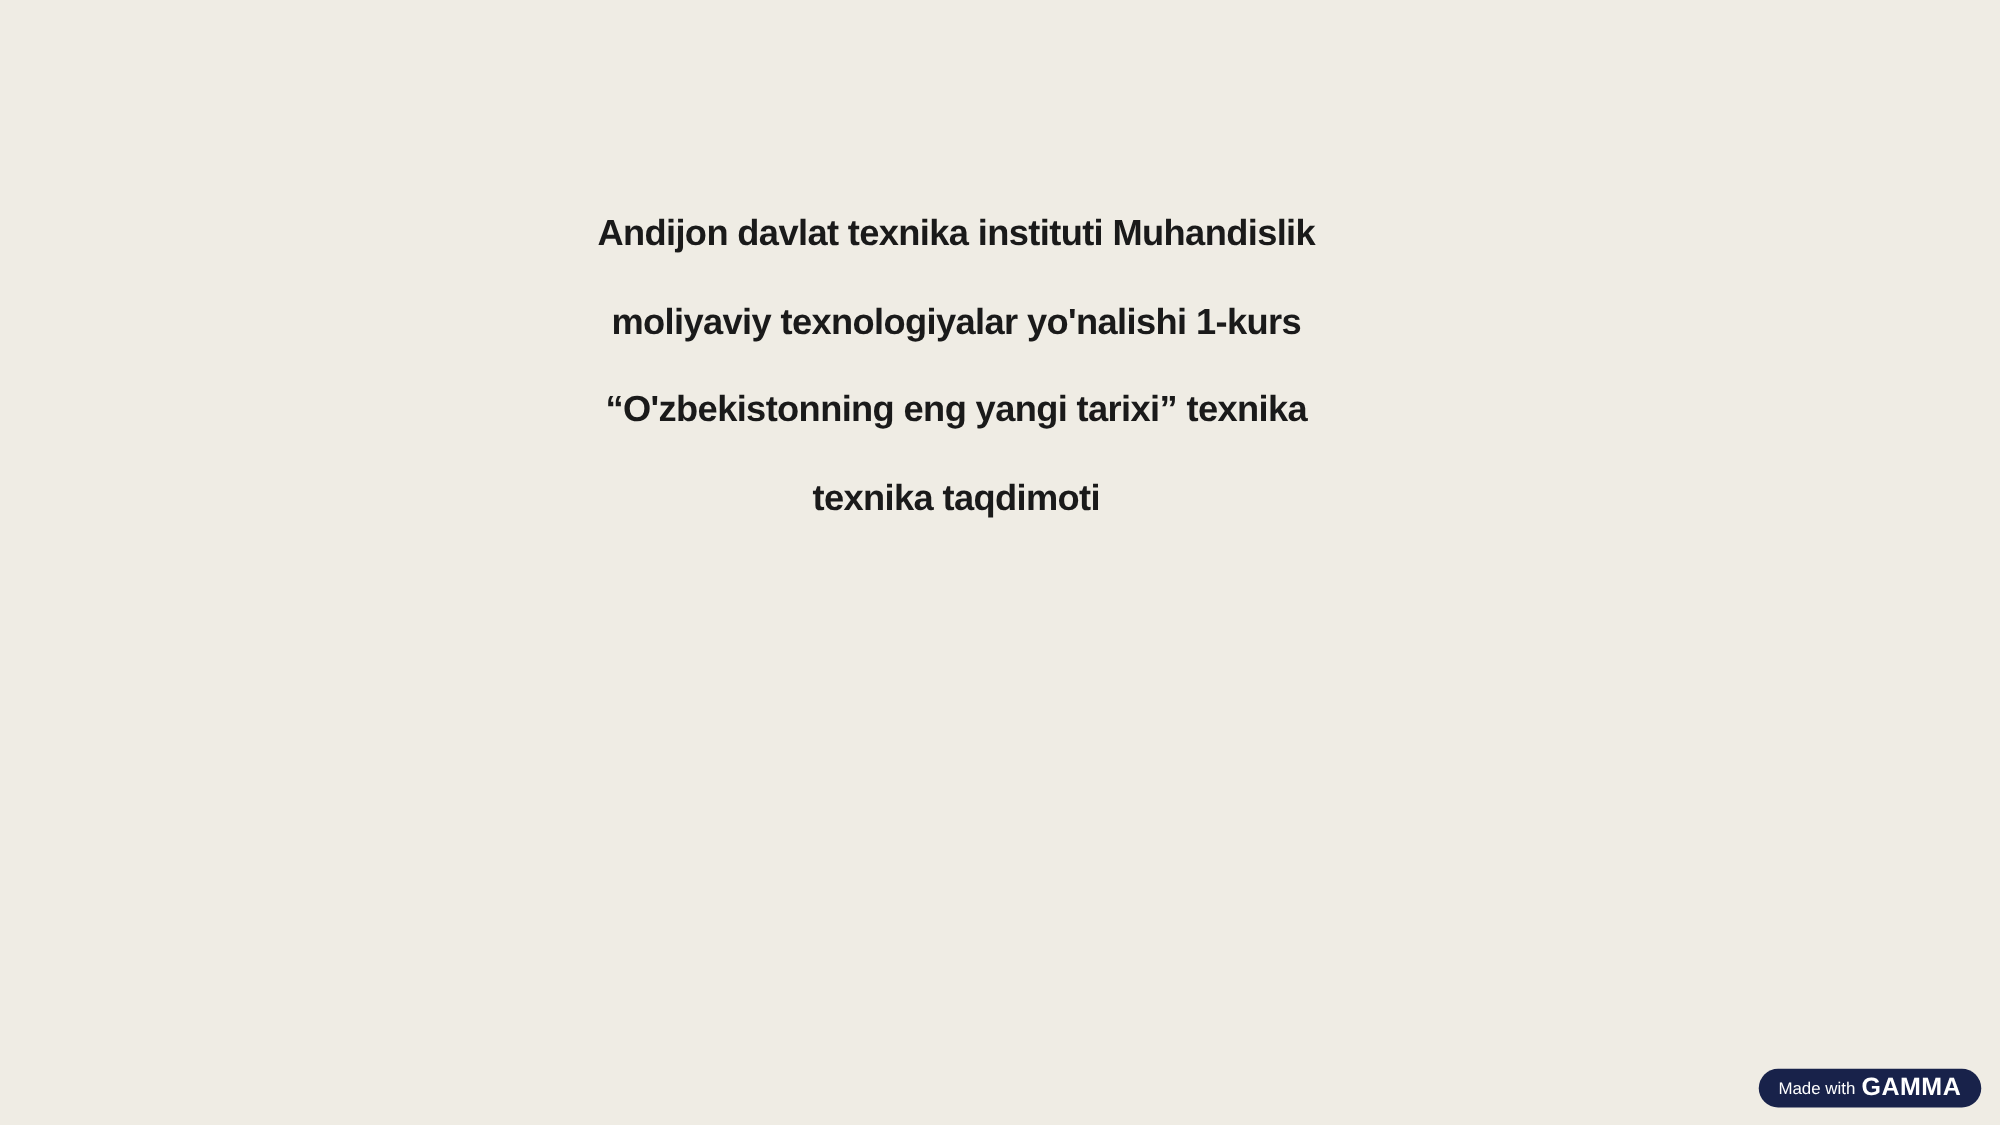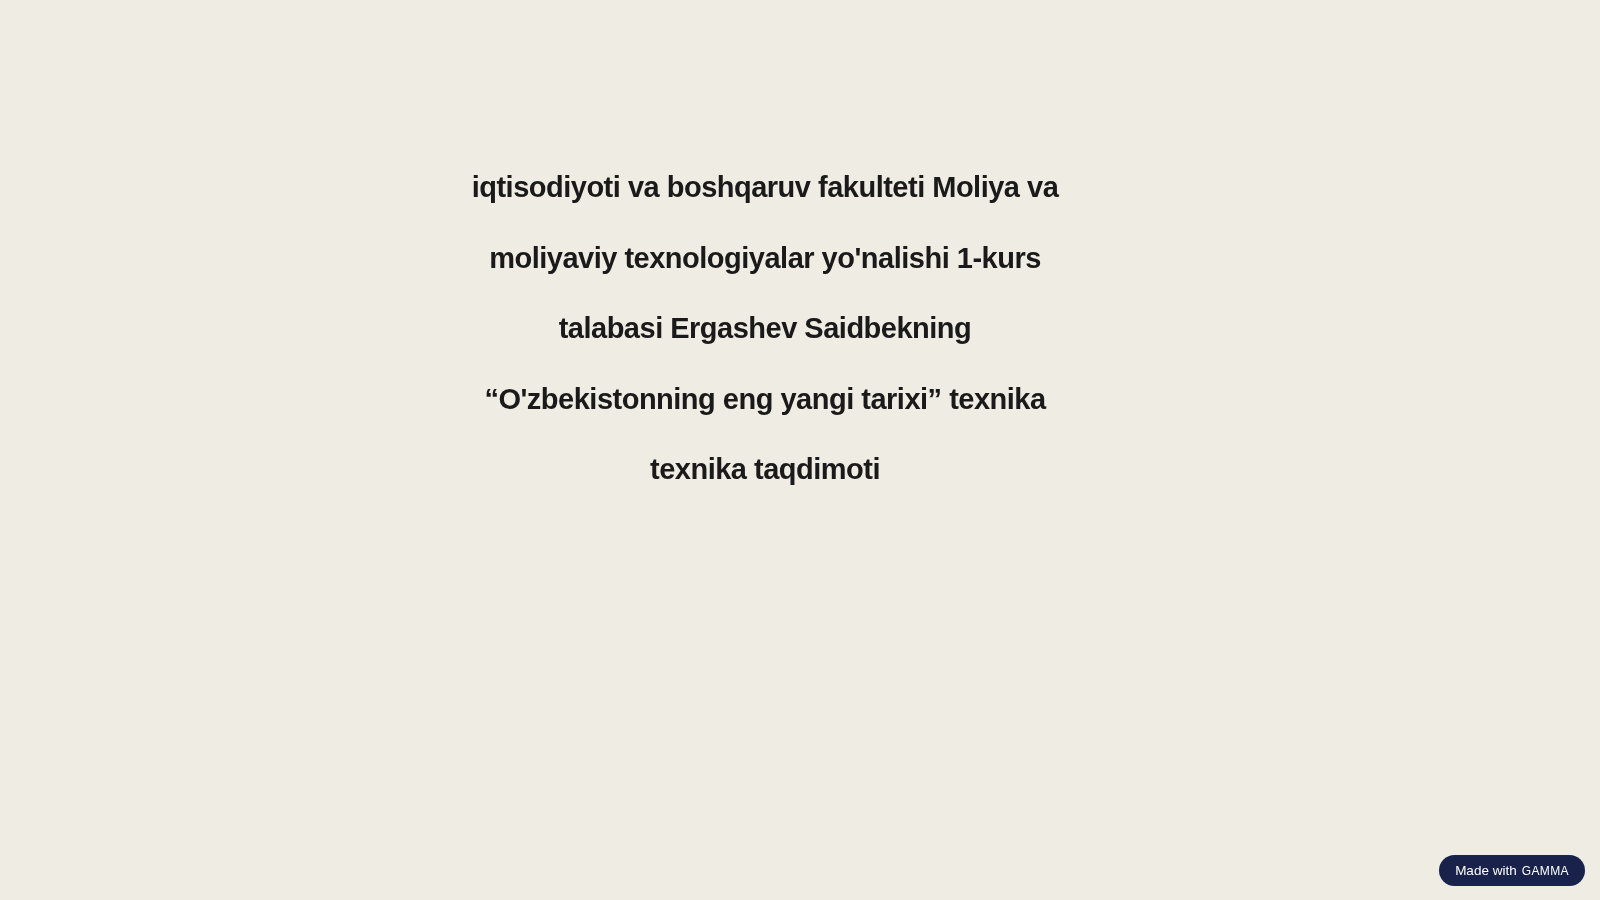--- a/index.html
+++ b/index.html
@@ -50,35 +50,34 @@
     color: #FFFFFF;
     cursor: pointer;
     box-sizing: border-box;
   }
   .gamma-badge .made-with {
     font-size: 13.5px;
     font-weight: 400;
     white-space: nowrap;
   }
   .gamma-badge .brand {
-    font-size: 12px;
-    font-weight: 400;
+    font-size: 20px;
+    font-weight: 700;
     letter-spacing: 0.4px;
     white-space: nowrap;
   }
 </style>
 </head>
 <body>
 
 <div class="slide">
 
   <div class="title-block">
-    <span class="title-line">iqtisodiyoti va boshqaruv fakulteti Moliya va</span>
+    <span class="title-line">Andijon davlat texnika instituti Muhandislik</span>
     <span class="title-line">moliyaviy texnologiyalar yo'nalishi 1-kurs</span>
-    <span class="title-line">talabasi Ergashev Saidbekning</span>
     <span class="title-line">“O'zbekistonning eng yangi tarixi” texnika</span>
     <span class="title-line">texnika taqdimoti</span>
   </div>
 
   <div class="gamma-badge">
     <span class="made-with">Made with</span>
     <span class="brand">GAMMA</span>
   </div>
 
 </div>

